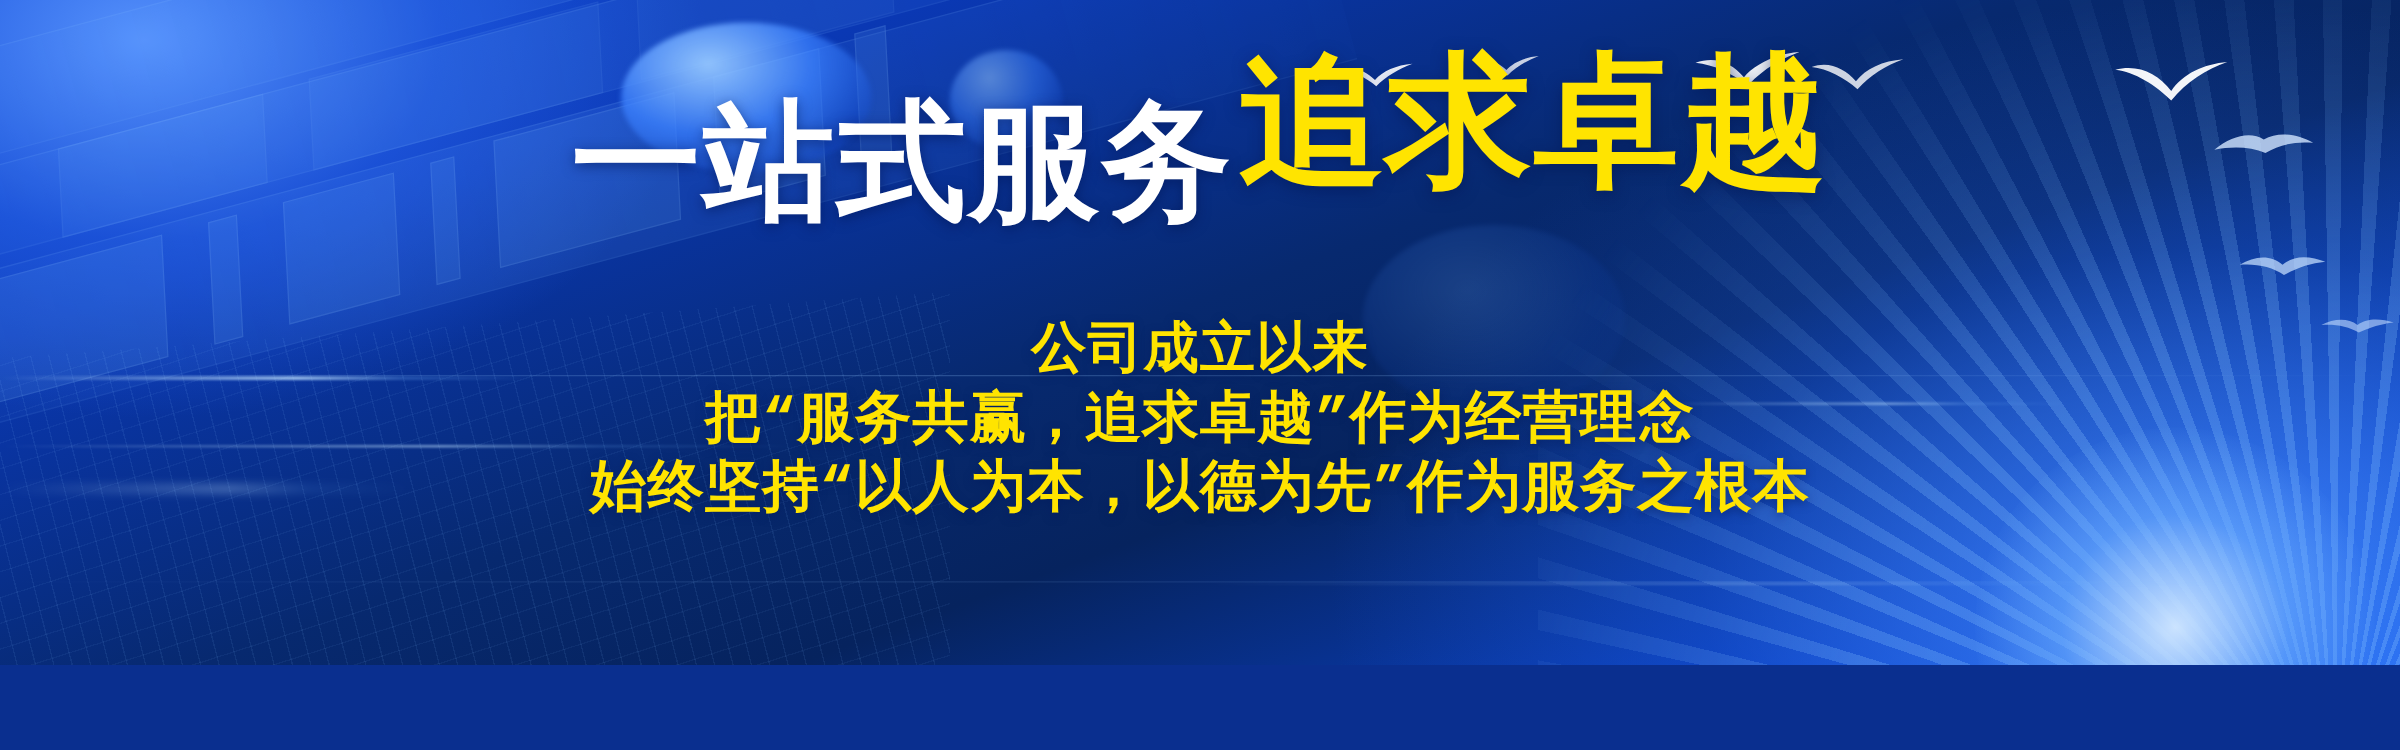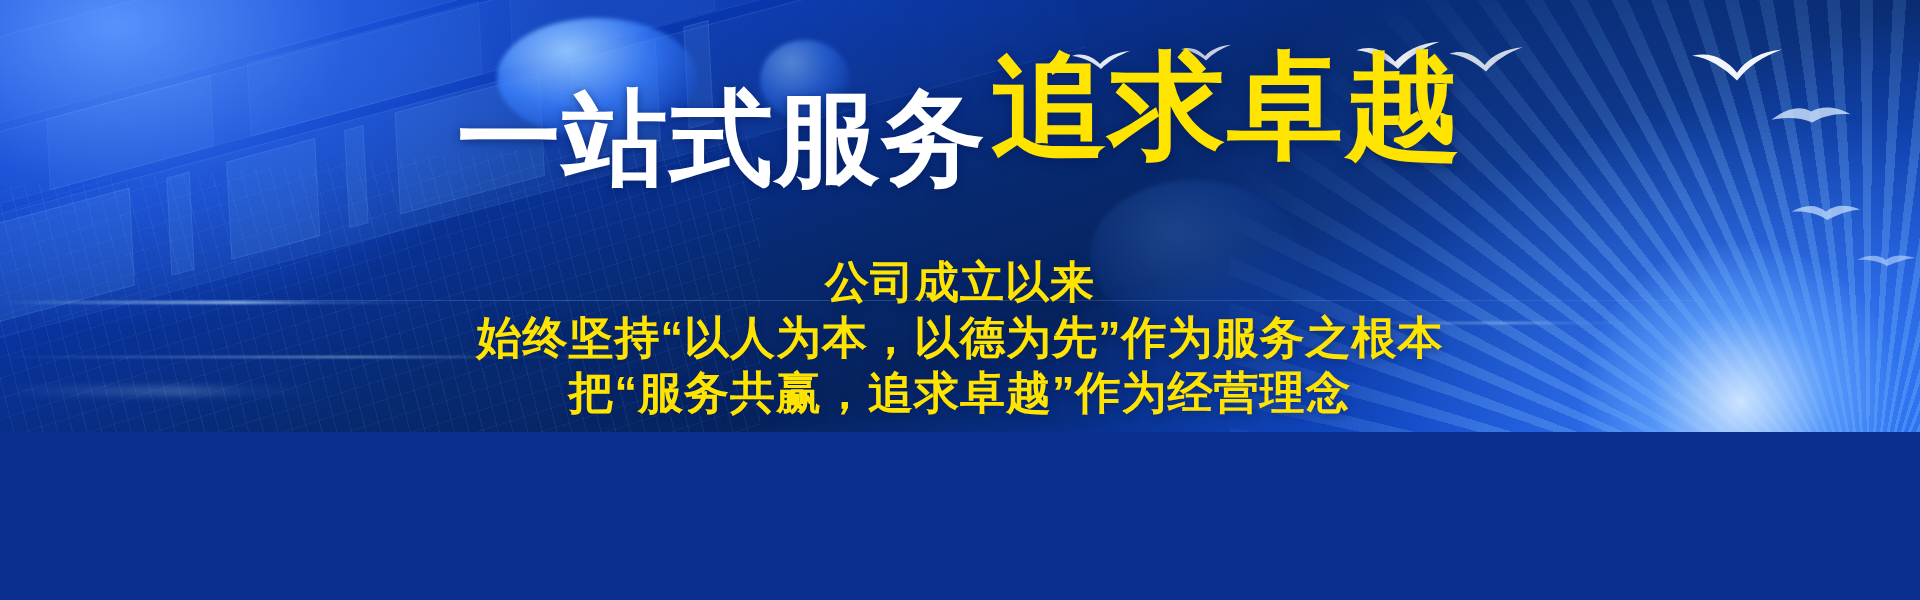--- a/index.html
+++ b/index.html
@@ -1,22 +1,22 @@
 <!DOCTYPE html>
 <html><head>
 <meta charset="utf-8">
 <style>
   * { margin:0; padding:0; box-sizing:border-box; }
   html,body { width:1920px; height:600px; overflow:hidden; background:#0a2f8f; }
 
   .banner{
     position:relative;
-    width:1920px; height:432px;
+    width:1920px; height:532px;
     overflow:hidden;
-    font-family:Liberation Sans, sans-serif;
+    font-family:Liberation Mono, monospace;
     background:
       radial-gradient(ellipse 620px 420px at 6% 6%, rgba(90,150,255,.95) 0%, rgba(40,100,240,.55) 38%, rgba(10,50,175,0) 72%),
       radial-gradient(ellipse 900px 600px at 92% 88%, rgba(70,140,255,.85) 0%, rgba(30,95,230,.35) 45%, rgba(8,45,165,0) 78%),
       linear-gradient(160deg, #0a41c8 0%, #0a38b4 22%, #07296f 48%, #06235e 62%, #0a3fbe 86%, #1158e6 100%);
   }
 
   
   .layer{ position:absolute; inset:0; pointer-events:none; }
 
   
@@ -215,17 +215,17 @@
     </div>
   </div>
 
   <div class="headline">
     <span class="h-white">一站式服务</span>
     <span class="h-yellow">追求卓越</span>
   </div>
 
   <div class="body-copy">
     <div class="line lead">公司成立以来</div>
+    <div class="line">把“服务共赢，追求卓越”作为经营理念</div>
     <div class="line">始终坚持“以人为本，以德为先”作为服务之根本</div>
-    <div class="line">把“服务共赢，追求卓越”作为经营理念</div>
   </div>
 
 </div>
 
 </body></html>

